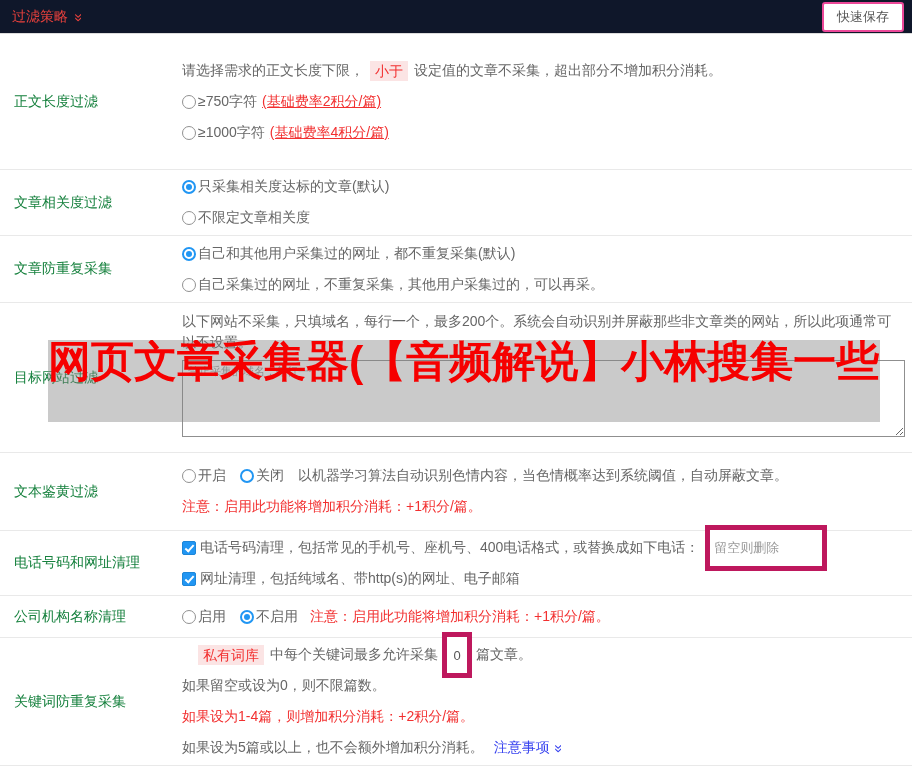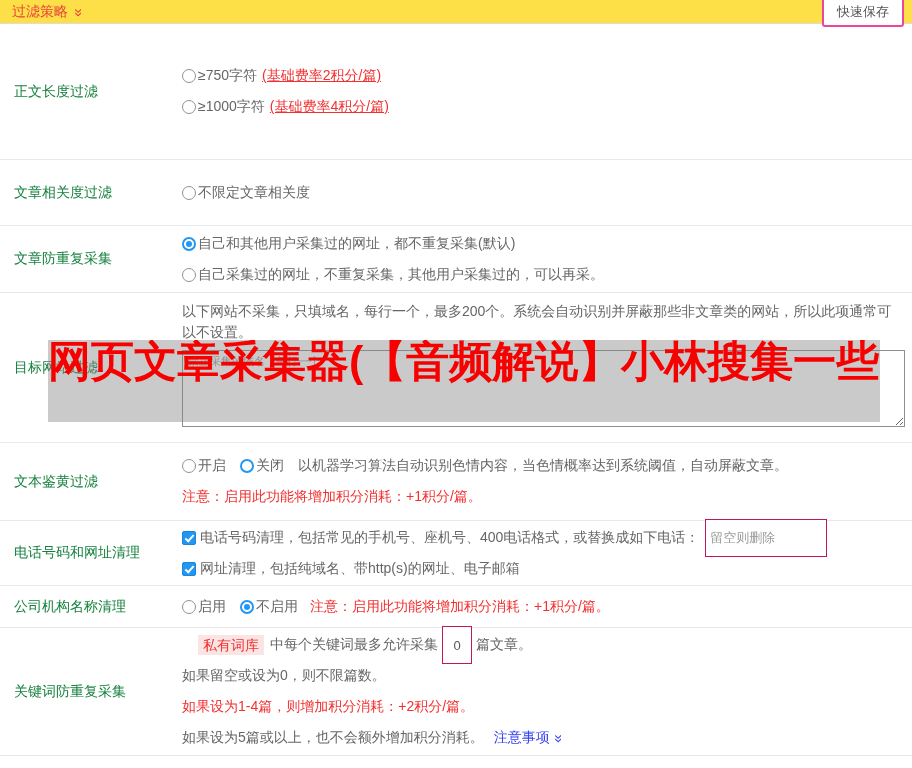--- a/index.html
+++ b/index.html
@@ -4,21 +4,21 @@
 <style>
   html,body{margin:0;padding:0;}
   body{
     width:912px;height:768px;overflow:hidden;position:relative;
     background:#fff;
     font-family:"Liberation Sans","DejaVu Sans",sans-serif;
     font-size:14px;color:#666;
   }
   
   .topbar{
-    height:24px;background:#fde047;border-bottom:1px solid #dcdcdc;
+    height:34px;background:#0f172a;border-bottom:1px solid #dcdcdc;
     display:flex;align-items:center;justify-content:space-between;
     padding:0 8px 0 12px;box-sizing:border-box;
   }
   .section-title{color:#e8413c;display:flex;align-items:center;gap:4px;cursor:pointer;}
   .chev-dbl{display:inline-block;transform:rotate(-90deg);font-size:15px;line-height:1;margin-top:1px;}
   .chev-red{color:#e8413c;}
   .chev-blue{color:#3742ef;}
   .save-btn{
     background:#fff;border:2px solid #ec4899;border-radius:3px;color:#555;
     font-size:13px;padding:4px 13px;cursor:pointer;font-family:inherit;
@@ -53,21 +53,21 @@
     width:14px;height:14px;border-radius:2px;background:#2196f3;border:1px solid #1d86d8;
     display:inline-block;box-sizing:border-box;margin-right:4px;flex:none;
     cursor:pointer;position:relative;
   }
   .checkbox::after{
     content:"";position:absolute;left:2px;top:3px;width:7px;height:3px;
     border-left:2px solid #fff;border-bottom:2px solid #fff;transform:rotate(-48deg);
   }
   
   .txt-input{
-    border:1px solid #be185d;height:31px;box-sizing:border-box;
+    border:5px solid #be185d;height:31px;box-sizing:border-box;
     font-family:inherit;font-size:13px;color:#555;padding:18px 4px;
   }
   .phone-input{width:122px;margin-left:6px;}
   .num-input{width:30px;text-align:center;margin:0 4px;}
   .domains-ta{
     width:723px;height:77px;box-sizing:border-box;border:1px solid #8f8f8f;
     font-family:inherit;font-size:11px;color:#555;resize:both;margin-top:7px;
     padding:3px 5px;
   }
   .domains-ta::placeholder,.txt-input::placeholder{color:#9a9a9a;}
@@ -103,35 +103,44 @@
     <span>过滤策略</span>
     <span class="chev-dbl chev-red">«</span>
   </div>
   <button class="save-btn">快速保存</button>
 </div>
 
 <div class="row r-length">
   <div class="rlabel">正文长度过滤</div>
   <div class="rcontent">
     <div class="cline">
+      <span>请选择需求的正文长度下限，</span>
+      <span class="badge">小于</span>
+      <span>设定值的文章不采集，超出部分不增加积分消耗。</span>
+    </div>
+    <div class="cline">
       <span class="radio"></span>
       <span>≥750字符</span>
       <span class="red-u">(基础费率2积分/篇)</span>
     </div>
     <div class="cline">
       <span class="radio"></span>
       <span>≥1000字符</span>
       <span class="red-u">(基础费率4积分/篇)</span>
     </div>
   </div>
 </div>
 
 <div class="row r-relevance">
   <div class="rlabel">文章相关度过滤</div>
   <div class="rcontent">
+    <div class="cline">
+      <span class="radio checked"></span>
+      <span>只采集相关度达标的文章(默认)</span>
+    </div>
     <div class="cline">
       <span class="radio"></span>
       <span>不限定文章相关度</span>
     </div>
   </div>
 </div>
 
 <div class="row r-dedupe">
   <div class="rlabel">文章防重复采集</div>
   <div class="rcontent">

